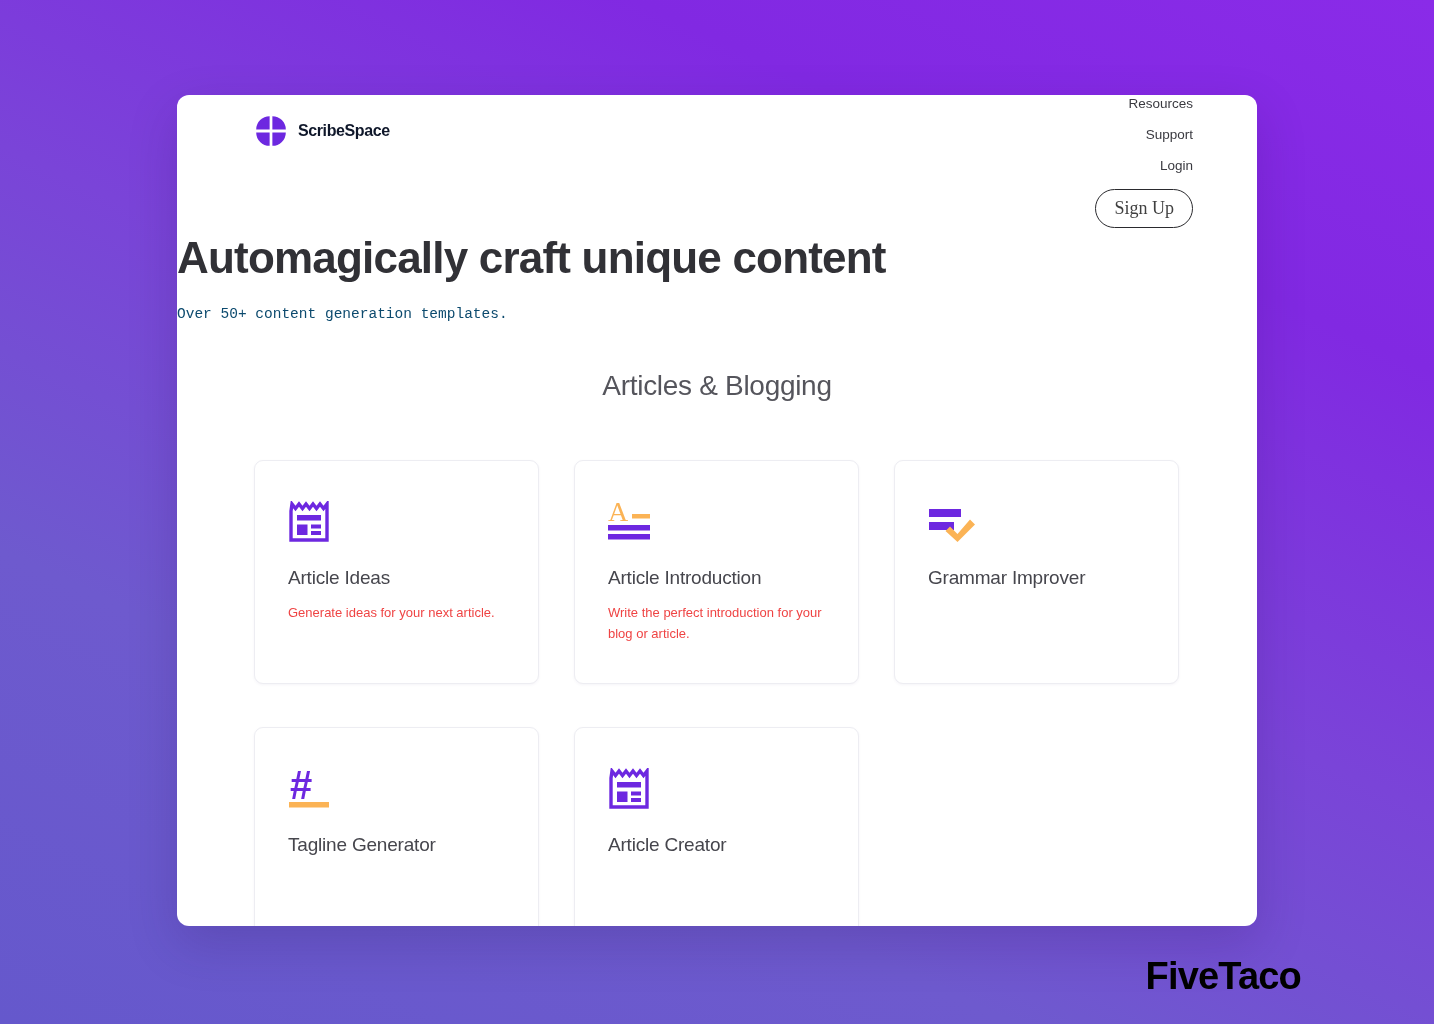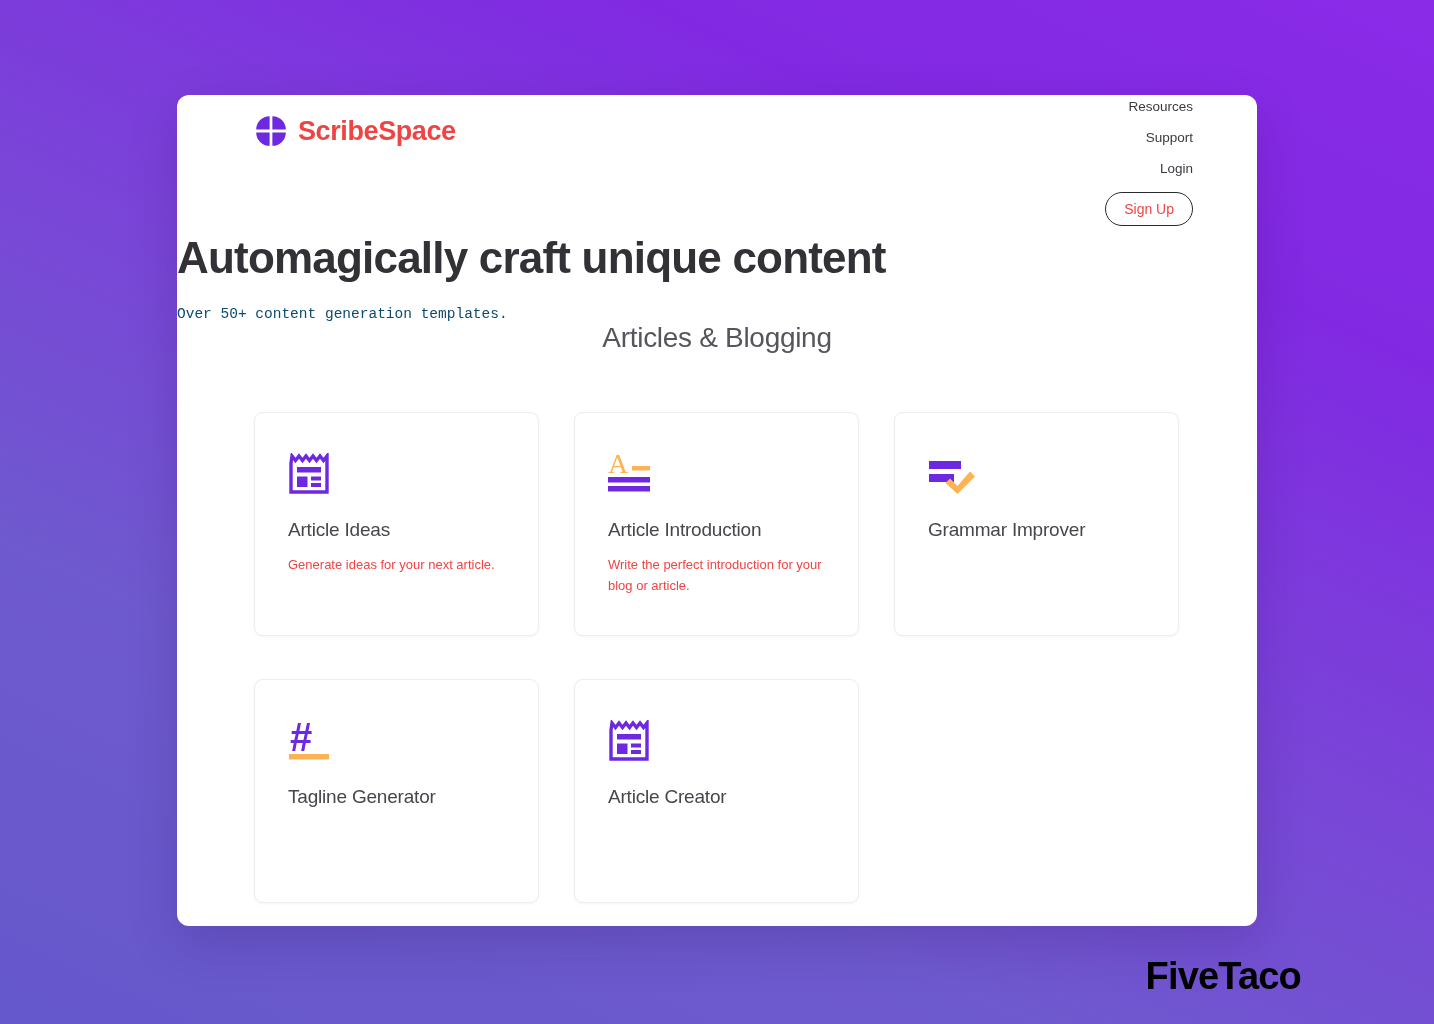--- a/index.html
+++ b/index.html
@@ -46,23 +46,23 @@
   }
 
   .brand-mark {
     width: 32px;
     height: 32px;
     display: block;
     flex: none;
   }
 
   .brand-name {
-    font-size: 27px;
+    font-size: 16px;
     font-weight: bold;
-    color: #ef4444;
+    color: #0f172a;
     letter-spacing: -0.4px;
     white-space: nowrap;
     text-align: right;
   }
 
   .nav {
     display: flex;
     align-items: flex-end;
     gap: 16px;
     flex-direction: column;
@@ -70,29 +70,29 @@
 
   .nav-link {
     font-size: 13.5px;
     color: #3a3a40;
     text-decoration: none;
     white-space: nowrap;
     cursor: pointer;
   }
 
   .signup-btn {
-    font-size: 14px;
-    color: #ef4444;
+    font-size: 18px;
+    color: #404040;
     background: #ffffff;
     border: 1.4px solid #2a2a2e;
     border-radius: 999px;
     padding: 8px 18px;
     cursor: pointer;
     white-space: nowrap;
-    font-family: Liberation Sans, sans-serif;
+    font-family: Liberation Serif, serif;
     margin-left: 2px;
   }
 
   
   .hero {
     padding-top: 68px;
   }
 
   .hero-title {
     font-size: 44px;
@@ -103,20 +103,21 @@
   }
 
   .hero-sub {
     margin-top: 25px;
     font-size: 14.5px;
     color: #0c4a6e;
     font-family: Liberation Mono, monospace;
   }
 
   .section-title {
+    margin-top: 48px;
     text-align: center;
     font-size: 28px;
     color: #55555c;
     font-weight: normal;
     letter-spacing: -0.3px;
   }
 
   
   .grid {
     margin: 58px auto 0;

